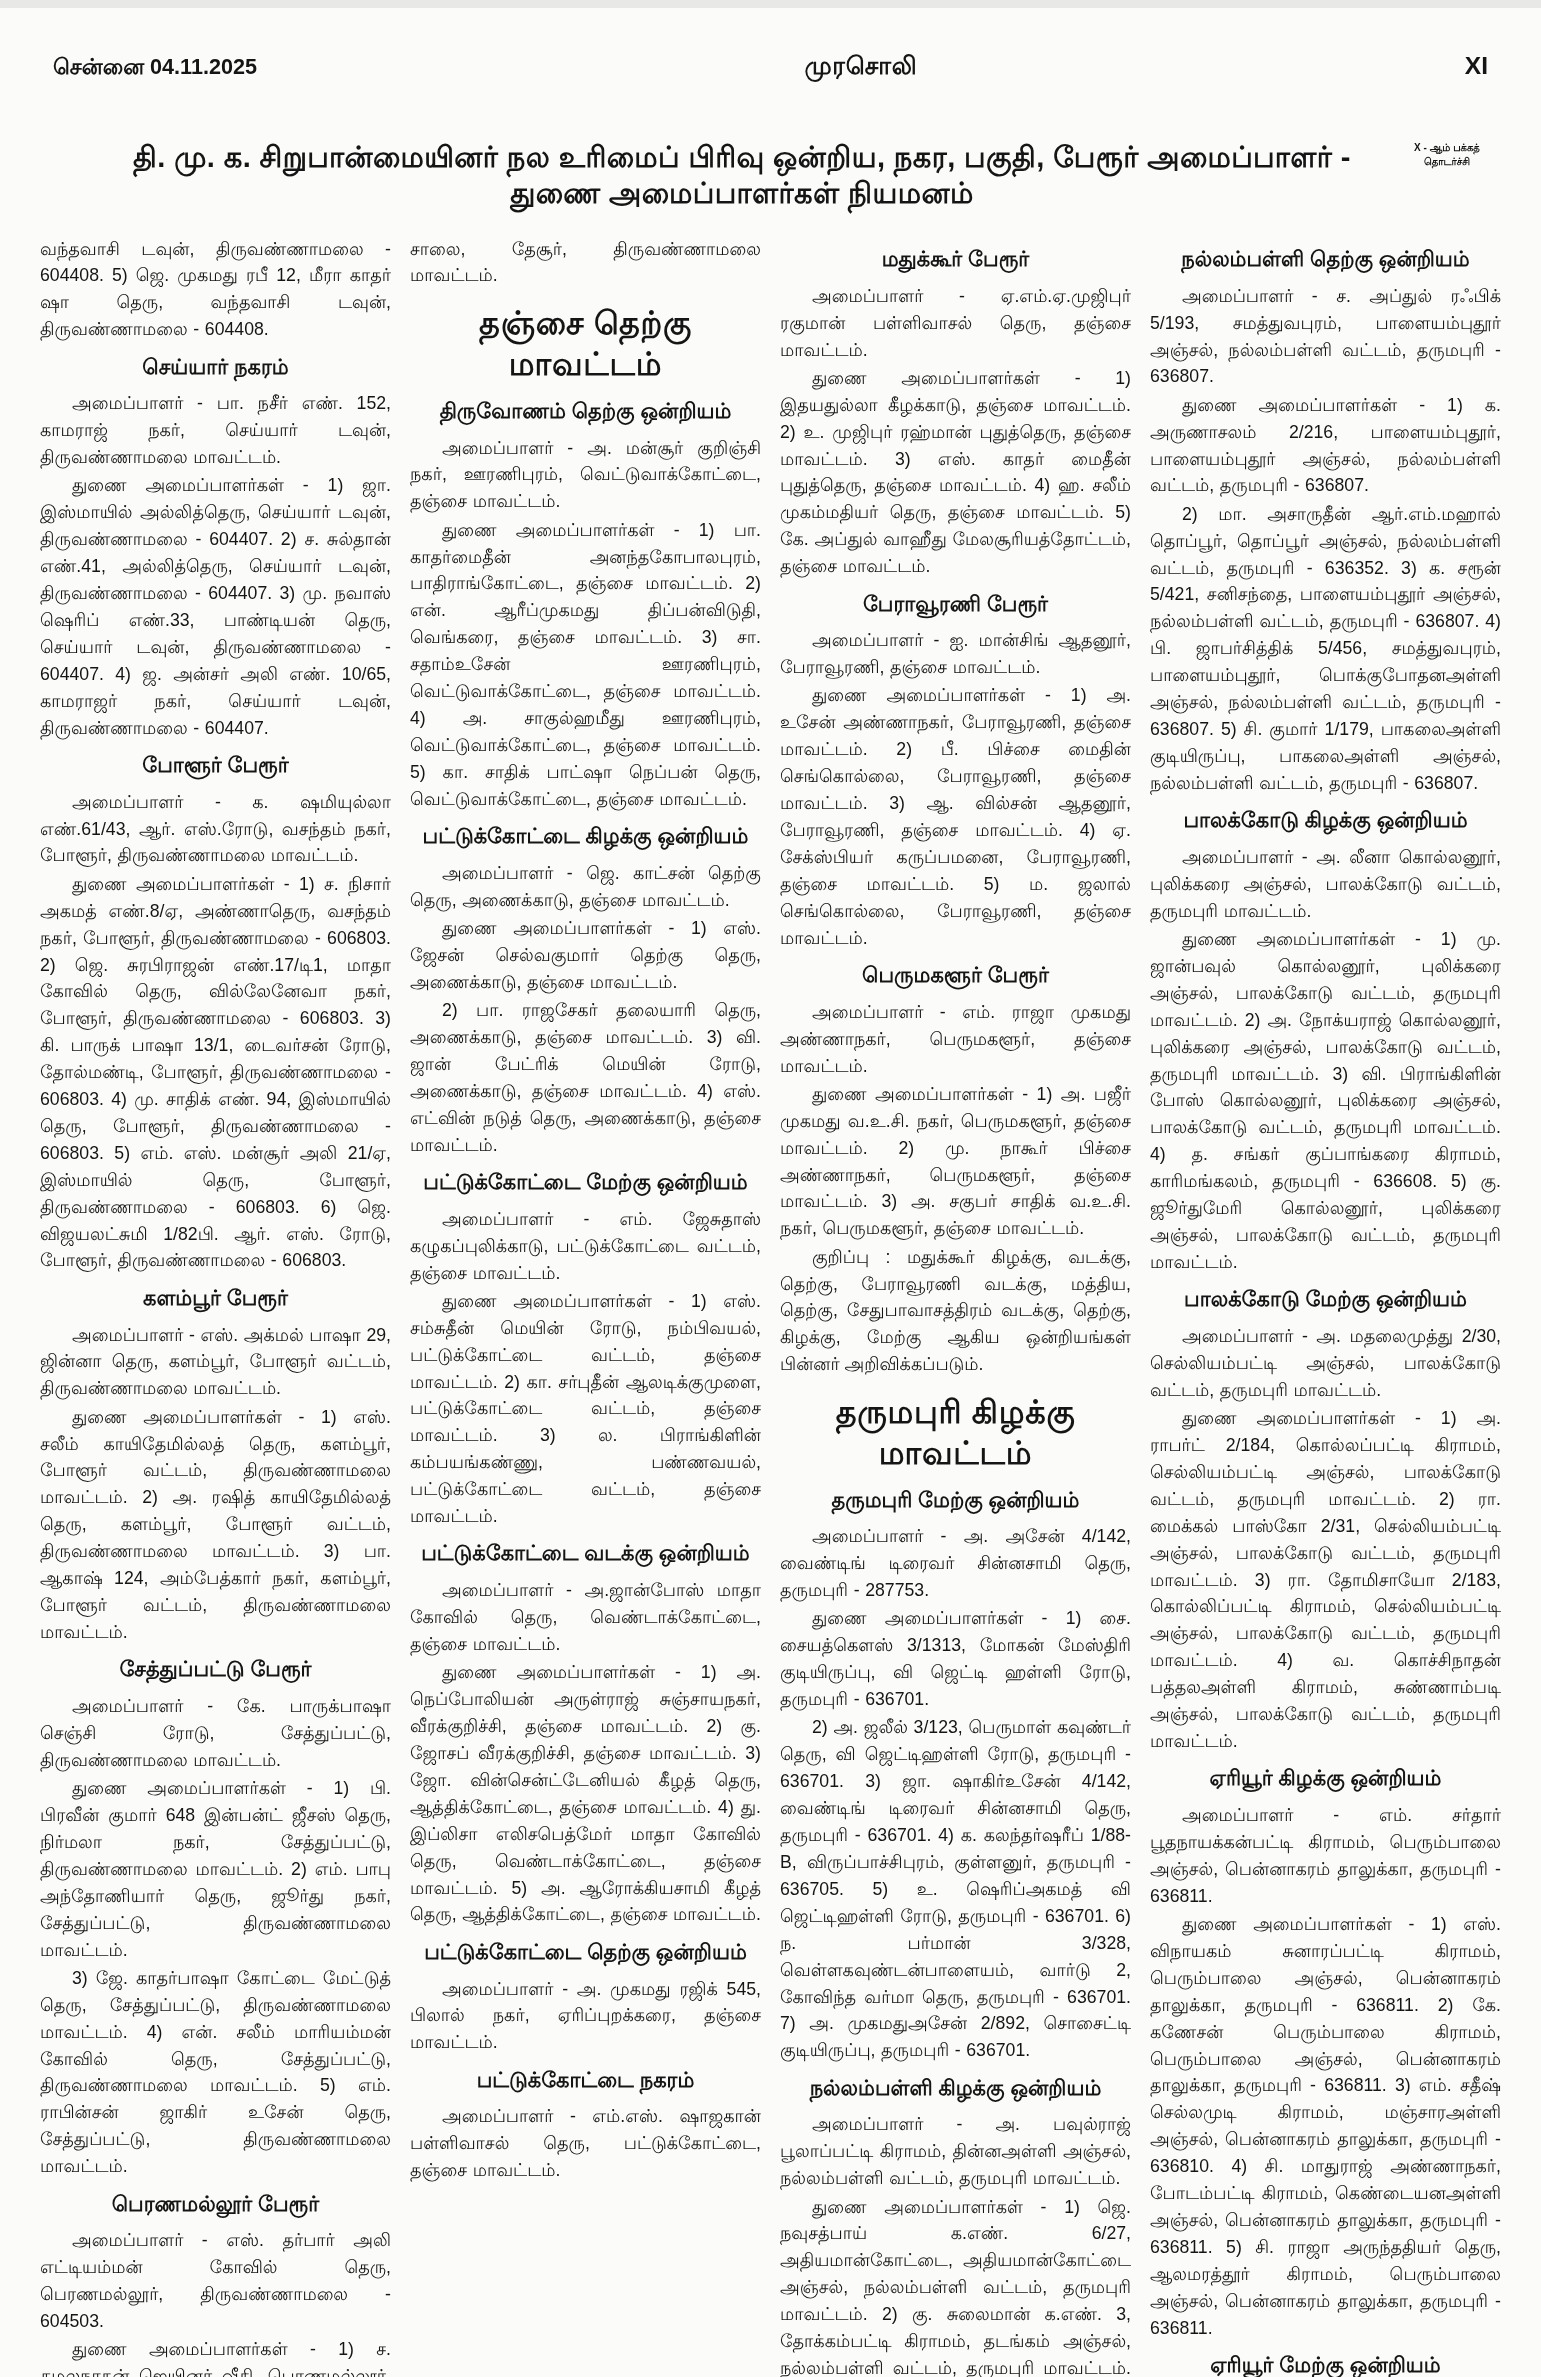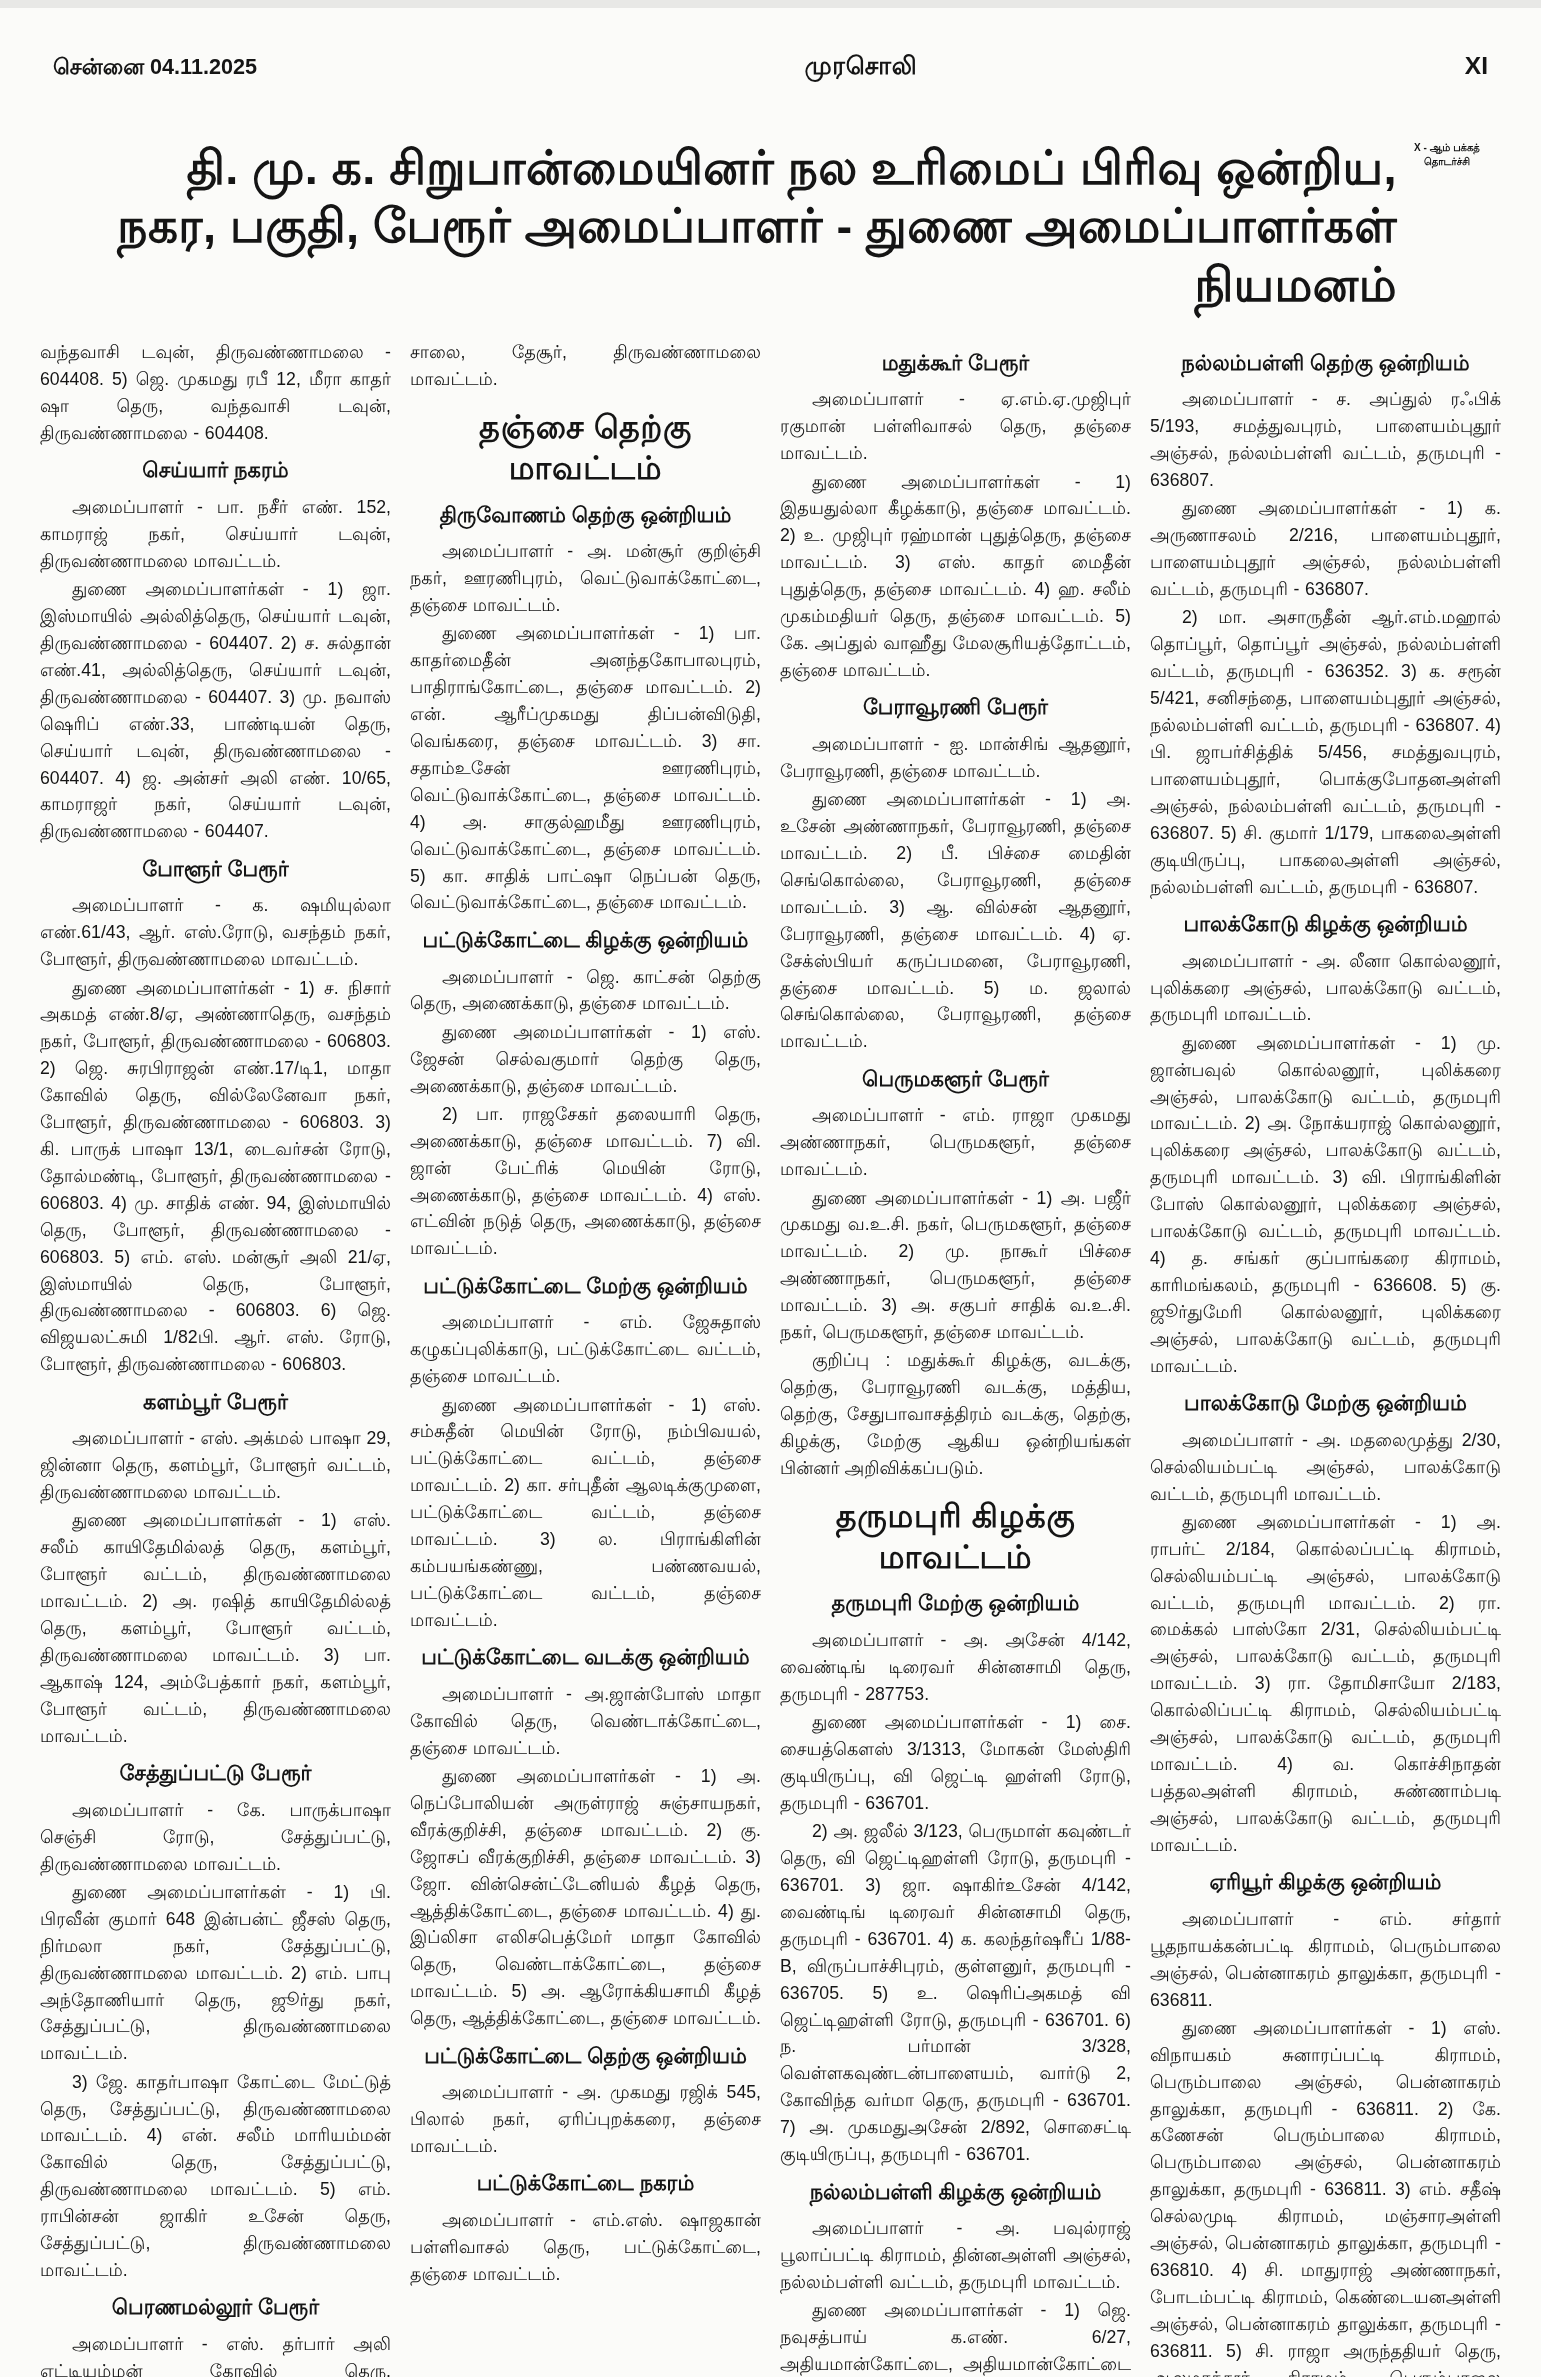--- a/index.html
+++ b/index.html
@@ -9,21 +9,21 @@
     padding:19px 0 0 0;overflow:hidden;position:relative;
   }
   .top-bar{
     display:flex;justify-content:space-between;align-items:baseline;
     padding:24.5px 53px 0 53px;font-size:21.6px;font-weight:bold;
   }
   .masthead{font-size:24.5px;font-weight:bold;letter-spacing:0.7px;}
   .page-no{font-size:24.5px;font-weight:bold;}
   .headline-wrap{position:relative;margin-top:56px;padding:0 144px 0 87px;}
   .headline{
-    text-align:right;font-size:47px;line-height:1.25;font-weight:800;
+    text-align:center;font-size:29px;line-height:1.25;font-weight:800;
     letter-spacing:0.4px;
   }
   .cont-note{
     position:absolute;right:40px;top:2.9px;width:108px;text-align:center;
     font-size:10px;line-height:1.35;font-weight:bold;
   }
   .columns{
     display:flex;gap:19px;padding:24.5px 40px 0 40px;align-items:flex-start;
   }
   .col{flex:1 1 0;min-width:0;}
@@ -83,21 +83,21 @@
       </div>
     <div class="col">
         <p class="blk-para noindent">சாலை, தேசூர், திருவண்ணாமலை மாவட்டம்.</p>
         <h2 class="blk-district">தஞ்சை தெற்கு மாவட்டம்</h2>
         <h3 class="blk-heading">திருவோணம் தெற்கு ஒன்றியம்</h3>
         <p class="blk-para">அமைப்பாளர் - அ. மன்சூர் குறிஞ்சி நகர், ஊரணிபுரம், வெட்டுவாக்கோட்டை, தஞ்சை மாவட்டம்.</p>
         <p class="blk-para">துணை அமைப்பாளர்கள் - 1) பா. காதர்மைதீன் அனந்தகோபாலபுரம், பாதிராங்கோட்டை, தஞ்சை மாவட்டம். 2) என். ஆரீப்முகமது திப்பன்விடுதி, வெங்கரை, தஞ்சை மாவட்டம். 3) சா. சதாம்உசேன் ஊரணிபுரம், வெட்டுவாக்கோட்டை, தஞ்சை மாவட்டம். 4) அ. சாகுல்ஹமீது ஊரணிபுரம், வெட்டுவாக்கோட்டை, தஞ்சை மாவட்டம். 5) கா. சாதிக் பாட்ஷா நெப்பன் தெரு, வெட்டுவாக்கோட்டை, தஞ்சை மாவட்டம்.</p>
         <h3 class="blk-heading">பட்டுக்கோட்டை கிழக்கு ஒன்றியம்</h3>
         <p class="blk-para">அமைப்பாளர் - ஜெ. காட்சன் தெற்கு தெரு, அணைக்காடு, தஞ்சை மாவட்டம்.</p>
         <p class="blk-para">துணை அமைப்பாளர்கள் - 1) எஸ். ஜேசன் செல்வகுமார் தெற்கு தெரு, அணைக்காடு, தஞ்சை மாவட்டம்.</p>
-        <p class="blk-para">2) பா. ராஜசேகர் தலையாரி தெரு, அணைக்காடு, தஞ்சை மாவட்டம். 7) வி. ஜான் பேட்ரிக் மெயின் ரோடு, அணைக்காடு, தஞ்சை மாவட்டம். 4) எஸ். எட்வின் நடுத் தெரு, அணைக்காடு, தஞ்சை மாவட்டம்.</p>
+        <p class="blk-para">2) பா. ராஜசேகர் தலையாரி தெரு, அணைக்காடு, தஞ்சை மாவட்டம். 3) வி. ஜான் பேட்ரிக் மெயின் ரோடு, அணைக்காடு, தஞ்சை மாவட்டம். 4) எஸ். எட்வின் நடுத் தெரு, அணைக்காடு, தஞ்சை மாவட்டம்.</p>
         <h3 class="blk-heading">பட்டுக்கோட்டை மேற்கு ஒன்றியம்</h3>
         <p class="blk-para">அமைப்பாளர் - எம். ஜேசுதாஸ் கழுகப்புலிக்காடு, பட்டுக்கோட்டை வட்டம், தஞ்சை மாவட்டம்.</p>
         <p class="blk-para">துணை அமைப்பாளர்கள் - 1) எஸ். சம்சுதீன் மெயின் ரோடு, நம்பிவயல், பட்டுக்கோட்டை வட்டம், தஞ்சை மாவட்டம். 2) கா. சர்புதீன் ஆலடிக்குமுளை, பட்டுக்கோட்டை வட்டம், தஞ்சை மாவட்டம். 3) ல. பிராங்கிளின் கம்பயங்கண்ணு, பண்ணவயல், பட்டுக்கோட்டை வட்டம், தஞ்சை மாவட்டம்.</p>
         <h3 class="blk-heading">பட்டுக்கோட்டை வடக்கு ஒன்றியம்</h3>
         <p class="blk-para">அமைப்பாளர் - அ.ஜான்போஸ் மாதா கோவில் தெரு, வெண்டாக்கோட்டை, தஞ்சை மாவட்டம்.</p>
         <p class="blk-para">துணை அமைப்பாளர்கள் - 1) அ. நெப்போலியன் அருள்ராஜ் சுஞ்சாயநகர், வீரக்குறிச்சி, தஞ்சை மாவட்டம். 2) கு. ஜோசப் வீரக்குறிச்சி, தஞ்சை மாவட்டம். 3) ஜோ. வின்சென்ட்டேனியல் கீழத் தெரு, ஆத்திக்கோட்டை, தஞ்சை மாவட்டம். 4) து. இப்லிசா எலிசபெத்மேர் மாதா கோவில் தெரு, வெண்டாக்கோட்டை, தஞ்சை மாவட்டம். 5) அ. ஆரோக்கியசாமி கீழத் தெரு, ஆத்திக்கோட்டை, தஞ்சை மாவட்டம்.</p>
         <h3 class="blk-heading">பட்டுக்கோட்டை தெற்கு ஒன்றியம்</h3>
         <p class="blk-para">அமைப்பாளர் - அ. முகமது ரஜிக் 545, பிலால் நகர், ஏரிப்புறக்கரை, தஞ்சை மாவட்டம்.</p>
         <h3 class="blk-heading">பட்டுக்கோட்டை நகரம்</h3>
         <p class="blk-para">அமைப்பாளர் - எம்.எஸ். ஷாஜகான் பள்ளிவாசல் தெரு, பட்டுக்கோட்டை, தஞ்சை மாவட்டம்.</p>

